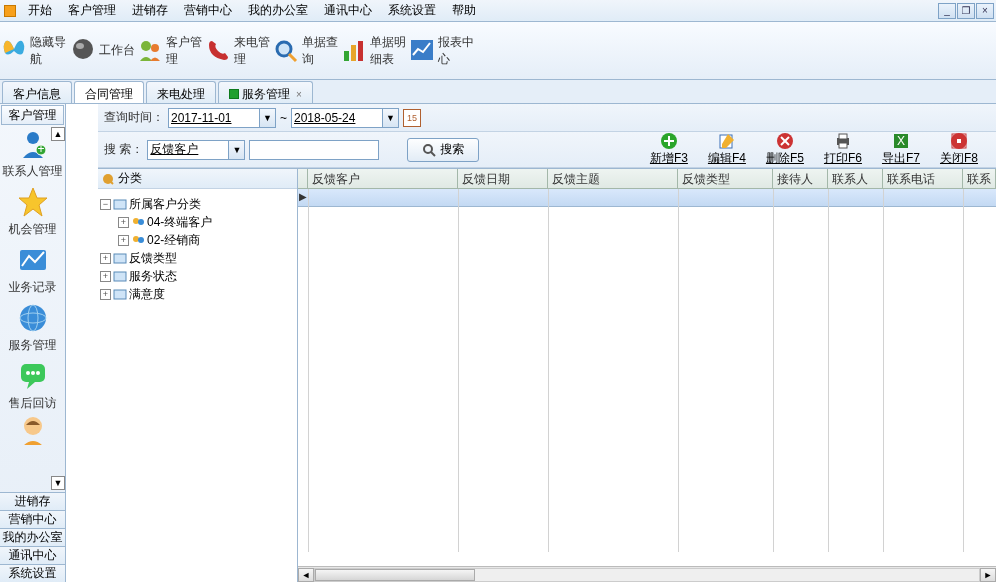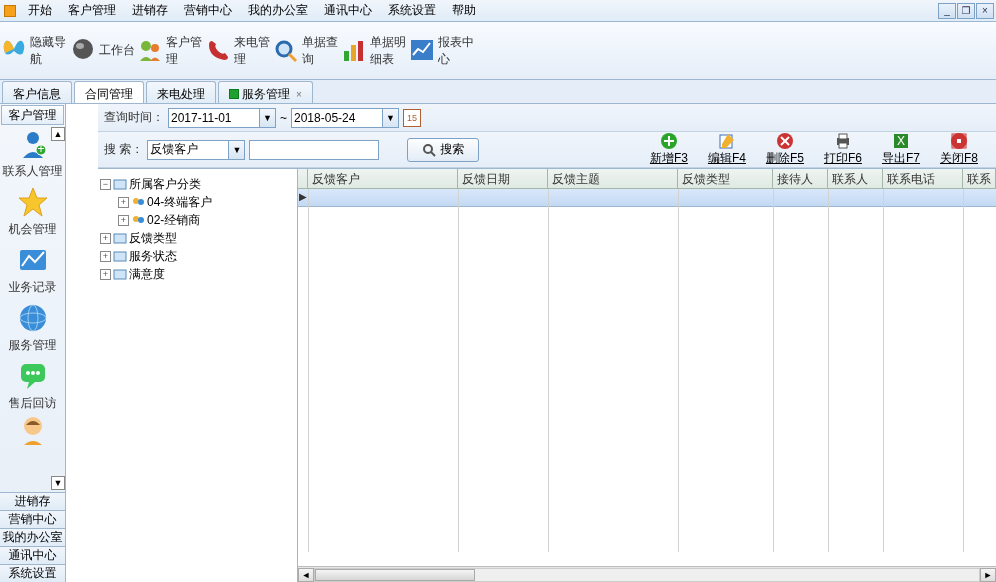--- a/index.html
+++ b/index.html
@@ -37,21 +37,21 @@
 .sbitem .slbl { font-size: 12px; color: #333; }
 .sbarrow { width: 14px; height: 14px; background: #fff; border: 1px solid #888; position: absolute; right: 0; font-size: 9px; text-align: center; line-height: 12px; }
 .sbbottom { }
 .sbbottom .brow { height: 18px; border-top: 1px solid #9db7d1; background: linear-gradient(#f0f5fb,#e0ecf7); text-align: center; line-height: 17px; font-size: 12px; }
 
 
 .content { flex: 1; display: flex; flex-direction: column; background: #fff; margin-left: 32px; }
 .row1 { height: 28px; background: linear-gradient(#f0f5fb,#e5eef8); border-bottom: 1px solid #c3d3e4; display: flex; align-items: center; padding-left: 6px; gap: 4px; }
 .row2 { height: 36px; background: linear-gradient(#f0f5fb,#e5eef8); border-bottom: 1px solid #c3d3e4; display: flex; align-items: center; padding-left: 6px; gap: 4px; }
 .lbl2 { font-size: 12px; color: #333; }
-input[type=text], select { border: 1px solid #7ea2c6; height: 20px; font-size: 12px; padding: 0 2px; background: #fff; }
+input[type=text], select { border: 1px solid #7ea2c6; height: 20px; font-size: 12px; padding: 0 2px; background: #fff; text-decoration: underline; }
 .dateinp { width: 92px; }
 .drop { width: 16px; height: 20px; border: 1px solid #7ea2c6; border-left: none; background: linear-gradient(#f3f7fc,#d7e5f3); text-align: center; font-size: 9px; line-height: 18px; }
 .calico { width: 18px; height: 18px; border: 1px solid #b06030; background: #fff; display: flex; align-items: center; justify-content: center; font-size: 9px; color: #b06030; }
 .searchbtn { height: 24px; padding: 0 14px; border: 1px solid #7ea2c6; background: linear-gradient(#fdfeff,#e2ecf6); border-radius: 3px; display: flex; align-items: center; gap: 4px; }
 .actgrp { margin-left: auto; display: flex; gap: 20px; padding-right: 18px; }
 .act { display: flex; flex-direction: column; align-items: center; gap: 0; cursor: default; }
 .act .aico { width: 20px; height: 18px; display: flex; align-items: center; justify-content: center; }
 .act .albl { font-size: 12px; text-decoration: underline; }
 
 
@@ -350,20 +350,27 @@
               </svg>
             </div>
             <div class="albl">关闭F8</div>
           </div>
       </div>
     </div>
 
     <div class="lower">
 
       <div class="treepane">
+        <div class="treetitle">
+          <svg class="pin">
+              <circle cx="6" cy="6" r="5" fill="#e0a030"></circle>
+              <line x1="6" y1="6" x2="11" y2="11" stroke="#e0a030" stroke-width="2"></line>
+            </svg>
+          <span>分类</span>
+        </div>
         <div class="tree">
           <div class="node">
               <span class="exp">−</span>
               <svg class="fold">
                 <rect x="1" y="2" width="12" height="9" fill="#cfe4f7" stroke="#5a8bb8"></rect>
               </svg>
               <span>所属客户分类</span>
             </div>
           <div class="node ind1">
               <span class="exp">+</span>

